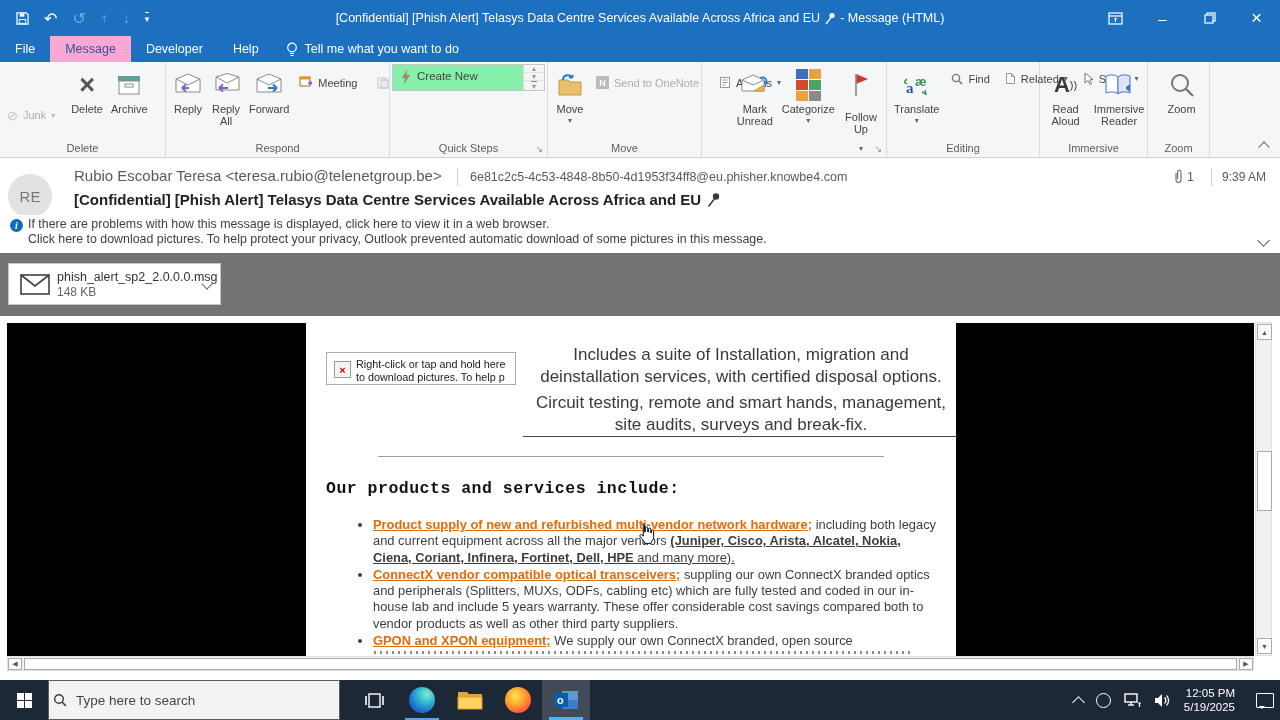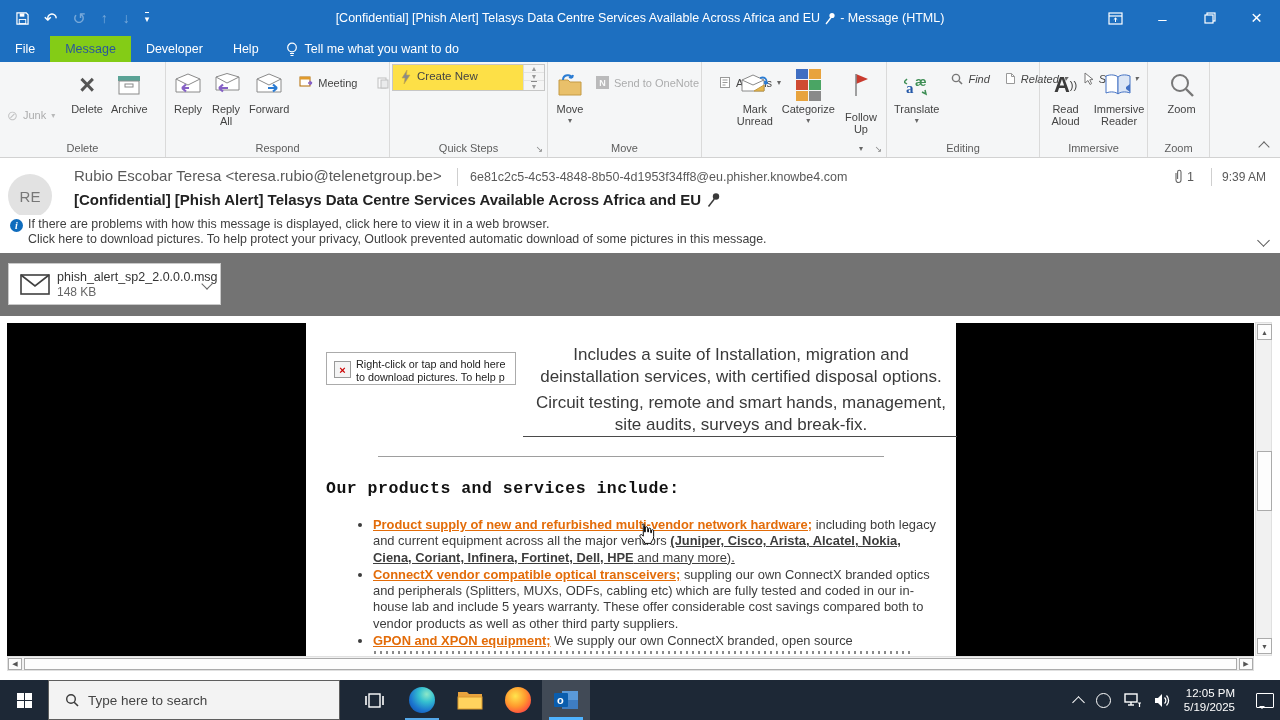--- a/index.html
+++ b/index.html
@@ -9,38 +9,38 @@
   .titlebar{position:absolute;top:0;left:0;right:0;height:36px;background:#1d6fc0;color:#fff;}
   .qat{position:absolute;left:16px;top:0;height:36px;display:flex;align-items:center;gap:15px;font-size:14px;}
   .qat .g{opacity:.4;}
   .qat .sep-caret{font-size:9px;border-top:1px solid #fff;padding-top:1px;}
   .title-center{position:absolute;left:200px;right:200px;top:0;height:36px;display:flex;align-items:center;justify-content:center;font-size:12.5px;white-space:nowrap;gap:5px;}
   .winctl{position:absolute;right:0;top:0;height:36px;display:flex;}
   .winbtn{width:47px;height:36px;display:flex;align-items:center;justify-content:center;font-size:15px;color:#fff;}
   
   .tabsrow{position:absolute;top:36px;left:0;right:0;height:26px;background:#1d6fc0;display:flex;color:#fff;font-size:12.5px;}
   .tab{padding:0 15px;display:flex;align-items:center;cursor:default;}
-  .tab.active{background:#84cc16;color:#2b579a;}
+  .tab.active{background:#f9a8d4;color:#2b579a;}
   .tellme{display:flex;align-items:center;gap:7px;padding:0 12px;}
   
   .ribbon{position:absolute;top:62px;left:0;right:0;height:96px;background:#f5f6f7;border-bottom:1px solid #d2d2d2;display:flex;box-sizing:border-box;}
   .grp{display:flex;flex-direction:column;border-right:1px solid #dadada;box-sizing:border-box;position:relative;}
   .grp-c{flex:1;display:flex;align-items:flex-start;padding:3px 3px 0;}
   .grp-l{height:18px;display:flex;align-items:center;justify-content:center;font-size:11px;color:#5d5d5d;}
   .launch{position:absolute;right:4px;bottom:3px;font-size:9px;color:#888;line-height:9px;}
   .bigbtn{display:flex;flex-direction:column;align-items:center;font-size:11px;color:#444;text-align:center;padding:2px 4px;line-height:12px;cursor:default;}
   .bigbtn .ic{height:36px;display:flex;align-items:center;justify-content:center;}
   .smallbtn{display:flex;align-items:center;gap:5px;font-size:11px;color:#444;padding:3px 4px;white-space:nowrap;cursor:default;}
   .dis{opacity:.42;}
   .caret{font-size:8px;color:#666;}
   .g-delete{width:166px}.g-respond{width:224px}.g-qs{width:158px}.g-move{width:154px}
   .g-tags{width:185px}.g-edit{width:153px}.g-imm{width:108px}.g-zoom{width:62px}
   .g-fill{flex:1;border-right:none;}
   .col{display:flex;flex-direction:row;justify-content:flex-start;}
-  .qsbox{flex:1;margin:2px 2px 3px;background:#fde047;border:1px solid #c6c6c6;display:flex;overflow:hidden;}
+  .qsbox{flex:1;margin:2px 2px 3px;background:#86efac;border:1px solid #c6c6c6;display:flex;overflow:hidden;}
   .qsitem{flex:1;display:flex;gap:6px;padding:5px 2px 0 8px;font-size:11.5px;color:#444;}
   .qsrail{width:20px;border-left:1px solid #dcdcdc;display:flex;flex-direction:column;background:#f5f5f5;}
   .qsrail div{flex:1;display:flex;align-items:center;justify-content:center;font-size:7px;color:#999;border-bottom:1px solid #e3e3e3;}
   .collapse-chevron{position:absolute;right:12px;bottom:6px;width:7px;height:7px;border:solid #666;border-width:0 1.5px 1.5px 0;transform:rotate(-135deg);}
   .cat-grid{display:grid;grid-template-columns:12px 12px;grid-auto-rows:10px;gap:1px;}
   
   .msghead{position:absolute;top:158px;left:0;right:0;height:58px;background:#fff;}
   .avatar{position:absolute;left:8px;top:16px;width:44px;height:44px;border-radius:50%;background:#e2e2e2;color:#777;display:flex;align-items:center;justify-content:center;font-size:15px;}
   .fromline{position:absolute;left:74px;top:9px;font-size:15px;color:#595959;white-space:nowrap;}
   .vialine{position:absolute;left:470px;top:12px;font-size:12.5px;color:#595959;white-space:nowrap;}
@@ -85,21 +85,21 @@
   .hscroll{position:absolute;left:7px;top:656px;width:1247px;height:15px;background:#f1f1f1;display:flex;align-items:center;border:1px solid #e0e0e0;box-sizing:border-box;}
   .hs-btn{width:14px;height:12px;background:#fdfdfd;border:1px solid #ababab;display:flex;align-items:center;justify-content:center;font-size:7px;color:#555;box-sizing:border-box;}
   .hs-thumb{flex:1;height:12px;background:#fdfdfd;border:1px solid #ababab;margin:0 2px;box-sizing:border-box;}
   
   .cursor{position:absolute;left:636px;top:522px;z-index:50;}
   
   .taskbar{position:absolute;left:0;top:680px;width:1280px;height:40px;background:#1d2836;display:flex;align-items:stretch;color:#fff;}
   .startbtn{width:48px;display:flex;align-items:center;justify-content:center;}
   .winlogo{display:grid;grid-template-columns:7px 7px;grid-auto-rows:7px;gap:1px;}
   .winlogo span{background:#fff;}
-  .searchbox{width:292px;background:#f3f3f3;border:1px solid #5e5e5e;box-sizing:border-box;display:flex;align-items:center;gap:9px;padding-left:16px;color:#454545;font-size:13.5px;}
+  .searchbox{width:292px;background:#f3f3f3;border:1px solid #5e5e5e;box-sizing:border-box;display:flex;align-items:center;gap:9px;padding-left:4px;color:#454545;font-size:13.5px;}
   .tbicon{width:48px;display:flex;align-items:center;justify-content:center;position:relative;}
   .tbicon.active{background:rgba(255,255,255,.16);}
   .openline{position:absolute;bottom:0;left:7px;right:7px;height:2px;background:#55a8e8;}
   .openline.bright{height:3px;background:#4fb3ff;}
   .edge-ic{width:26px;height:26px;border-radius:50%;background:radial-gradient(circle at 68% 28%,#8de8c8 0%,#35c1d0 30%,#1b74cf 65%,#0d47a1 100%);}
   .ff-ic{width:26px;height:26px;border-radius:50%;background:radial-gradient(circle at 40% 35%,#ffe54d 0%,#ff9a2e 45%,#ff5a3c 72%,#c43a8a 100%);}
   .tray{position:absolute;right:6px;top:0;height:40px;display:flex;align-items:center;gap:13px;}
   .tray-chev{width:8px;height:8px;border:solid #fff;border-width:0 1.5px 1.5px 0;transform:rotate(-135deg);margin-top:4px;}
   .tray-circle{width:13px;height:13px;border:1.6px solid #fff;border-radius:50%;}
   .clock{font-size:11.5px;line-height:14px;text-align:right;white-space:nowrap;}
@@ -365,21 +365,21 @@
               <svg width="26" height="24" viewBox="0 0 26 24">
                 <text x="2" y="20" font-size="15" font-weight="bold" fill="#2458a8" font-family="Liberation Serif,serif">a</text>
                 <text x="11" y="13" font-size="13" font-weight="bold" fill="#3e8e55" font-family="Liberation Sans,sans-serif">æ</text>
                 <path d="M3 6 l-3 3 3 2" stroke="#3e8e55" fill="none" stroke-width="1.5"></path>
                 <path d="M18 19 l4 2 -1-4" stroke="#3e8e55" fill="none" stroke-width="1.5"></path>
               </svg>
             </span>
           <span>Translate</span>
             <span class="caret">▾</span>
         </div>
-        <div class="col" style="margin-left:4px;margin-top:4px;gap:7px;font-style:italic;">
+        <div class="col" style="margin-left:4px;margin-top:4px;gap:7px;">
           <div class="smallbtn">
             <span>
                 <svg width="12" height="12" viewBox="0 0 12 12">
                   <circle cx="5" cy="5" r="3.6" fill="none" stroke="#777" stroke-width="1.4"></circle>
                   <line x1="8" y1="8" x2="11" y2="11" stroke="#777" stroke-width="1.6"></line>
                 </svg>
               </span>
             <span>Find</span>
           </div>
           <div class="smallbtn">

